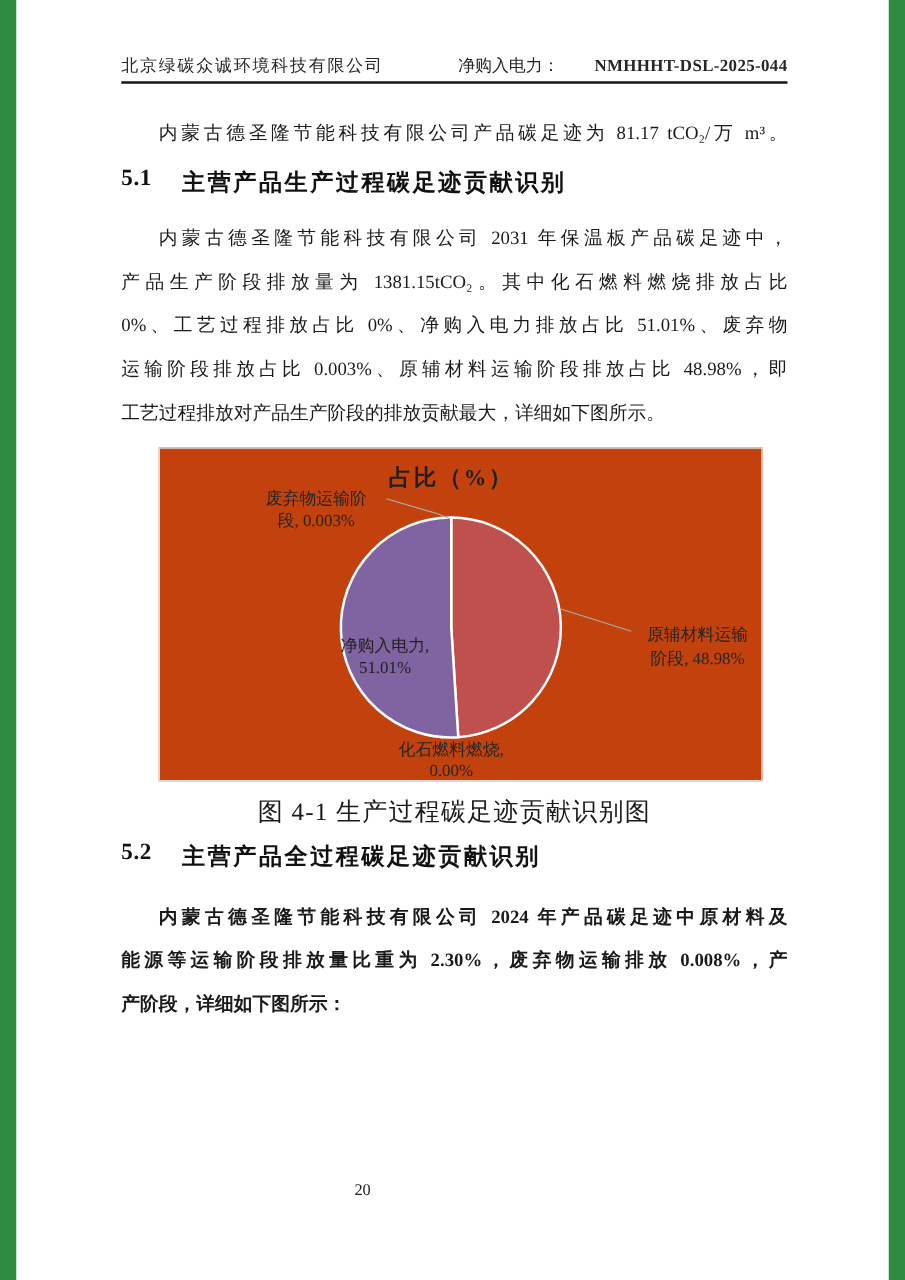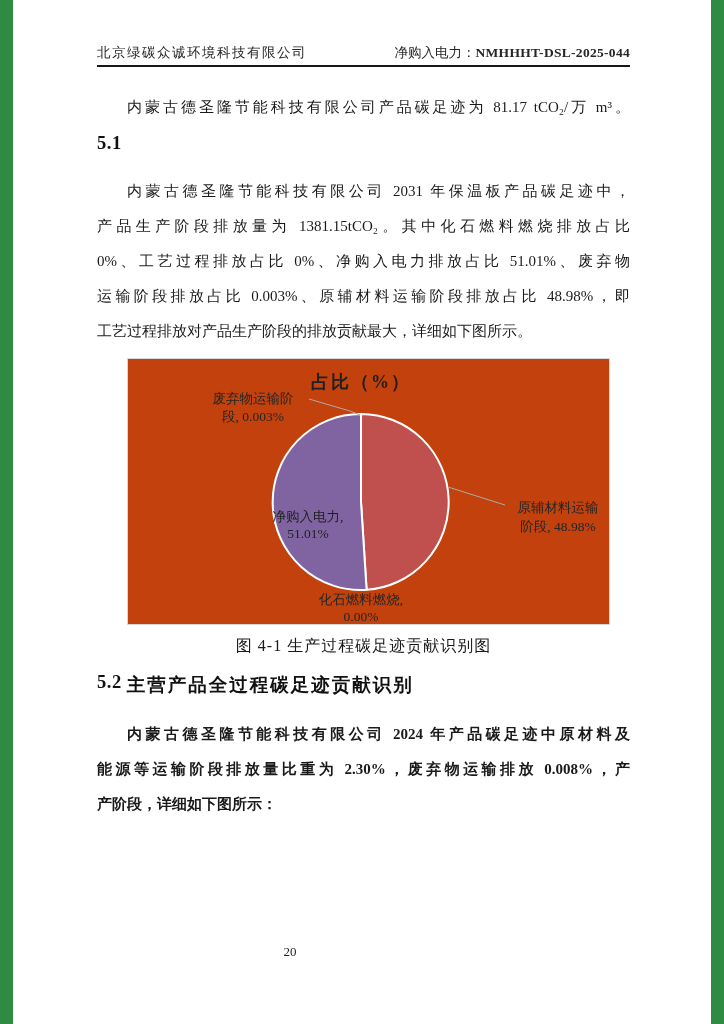--- a/index.html
+++ b/index.html
@@ -6,36 +6,36 @@
   .page{
     position:relative;width:724px;height:1024px;background:#ffffff;overflow:hidden;
     font-family:"Liberation Serif","DejaVu Serif",serif;color:#1a1a1a;
   }
   .edge{position:absolute;top:0;width:13px;height:1024px;}
   .edge-left{left:0;}
   .edge-right{right:0;}
   .header{position:absolute;top:44px;left:97px;width:533px;display:flex;justify-content:space-between;align-items:baseline;font-size:13.5px;color:#262626;}
   .header .company{letter-spacing:1.5px;text-align:center;}
   .header .archive{white-space:nowrap;}
-  .header .archive .num{font-weight:bold;letter-spacing:.3px;}
+  .header .archive .num{font-weight:bold;letter-spacing:.3px;margin-left:28px;}
   .rule{position:absolute;top:65px;left:97px;width:533px;border-top:2px solid #171717;}
   .textcol{position:absolute;left:97px;width:533px;}
   .jline{font-size:15px;line-height:35px;height:35px;text-align:justify;text-align-last:justify;white-space:nowrap;overflow:hidden;}
   .jline.lastline{text-align-last:left;}
   .jline.indent{text-indent:2em;}
   .intro{top:90px;}
   .heading{position:absolute;left:97px;font-size:18.5px;font-weight:bold;color:#111;display:flex;}
-  .heading .hnum{margin-right:5px;letter-spacing:.5px;}
+  .heading .hnum{margin-right:24px;letter-spacing:.5px;}
   .heading .htitle{letter-spacing:2px;}
   .h51{top:133px;}
   .h52{top:672px;}
   .para51{top:174px;}
   .para52{top:717px;font-weight:bold;}
   .chartbox{position:absolute;top:358px;left:127px;width:481px;height:265px;border:1px solid #d8d8d8;background:#c2410c;box-sizing:content-box;}
-  .caption{position:absolute;top:636px;left:97px;width:533px;text-align:center;font-size:16px;letter-spacing:1px;color:#1a1a1a;}
+  .caption{position:absolute;top:636px;left:97px;width:533px;text-align:center;font-size:20px;letter-spacing:1px;color:#1a1a1a;}
   .pagenum{position:absolute;top:944px;left:0;width:580px;text-align:center;font-size:13px;color:#222;}
   svg text{font-family:"Liberation Serif","DejaVu Serif",serif;}
   .chart-title{font-size:18px;font-weight:bold;fill:#202020;letter-spacing:2px;}
   .dlabel{font-size:13.5px;fill:#262626;}
   .dlabel-in{font-size:13.5px;fill:#1f1f1f;}
 </style>
 </head>
 <body>
 
 <div class="page">
@@ -48,20 +48,21 @@
     <span class="archive"><span>净购入电力：</span><span class="num">NMHHHT-DSL-2025-044</span></span>
   </div>
   <div class="rule"></div>
 
   <div class="textcol intro">
     <div class="jline indent">内蒙古德圣隆节能科技有限公司产品碳足迹为 81.17 tCO₂/万 m³。</div>
   </div>
 
   <div class="heading h51">
     <span class="hnum">5.1</span>
+    <span class="htitle">主营产品生产过程碳足迹贡献识别</span>
   </div>
 
   <div class="textcol para51">
     <div class="jline indent">内蒙古德圣隆节能科技有限公司 2031 年保温板产品碳足迹中，</div>
     <div class="jline">产品生产阶段排放量为 1381.15tCO₂。其中化石燃料燃烧排放占比</div>
     <div class="jline">0%、工艺过程排放占比 0%、净购入电力排放占比 51.01%、废弃物</div>
     <div class="jline">运输阶段排放占比 0.003%、原辅材料运输阶段排放占比 48.98%，即</div>
     <div class="jline lastline">工艺过程排放对产品生产阶段的排放贡献最大，详细如下图所示。</div>
   </div>
 

